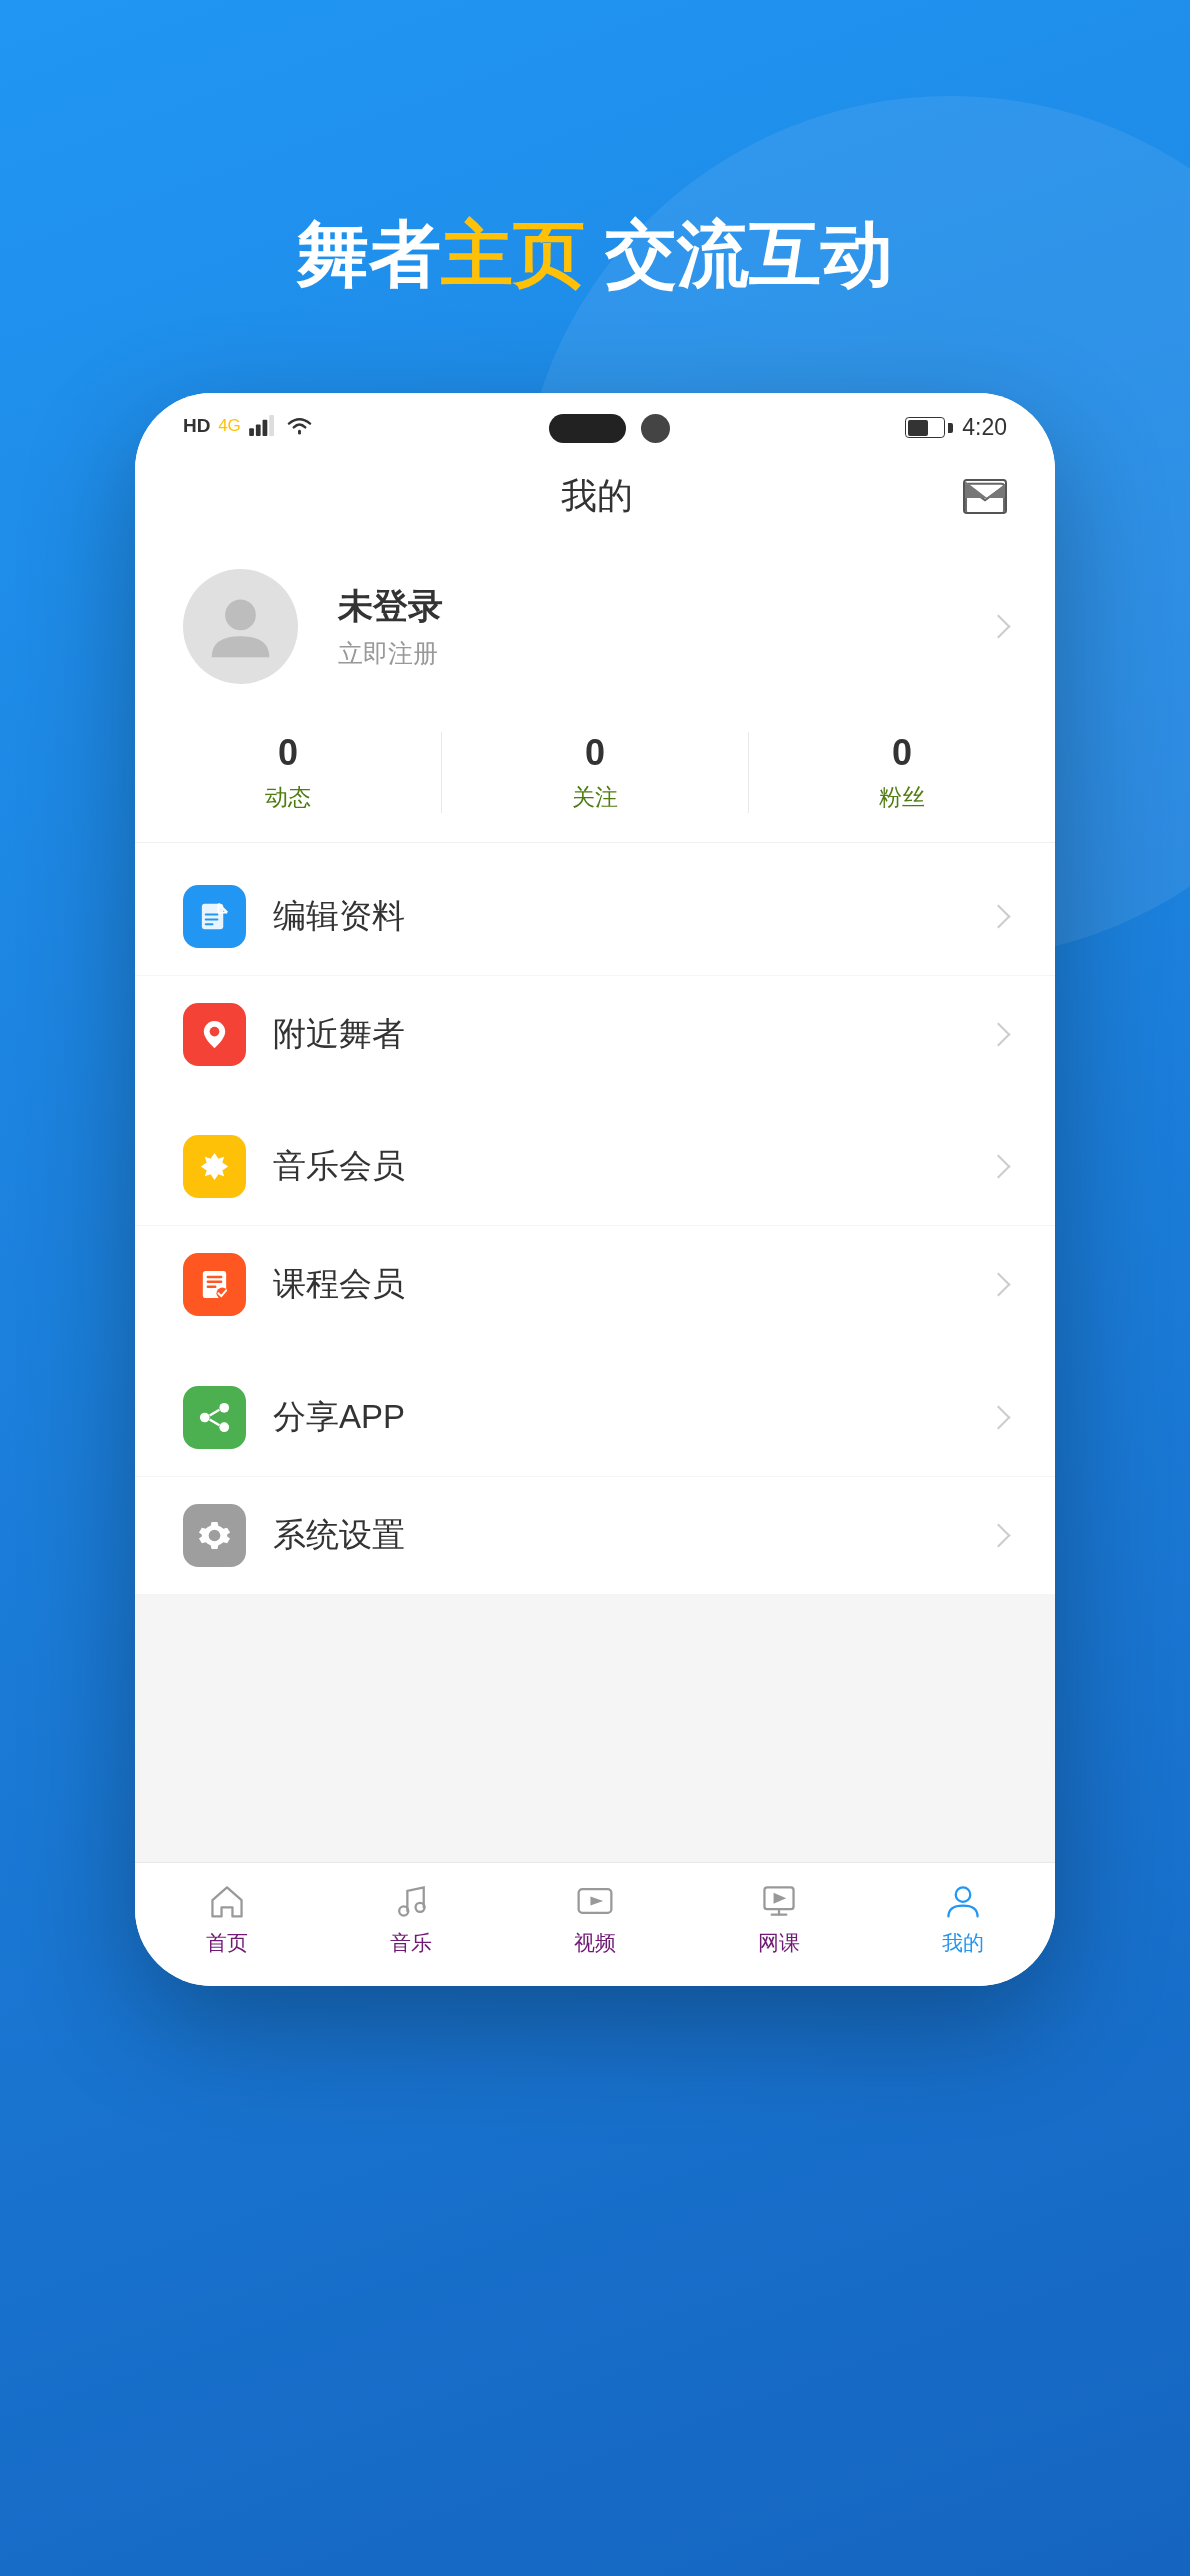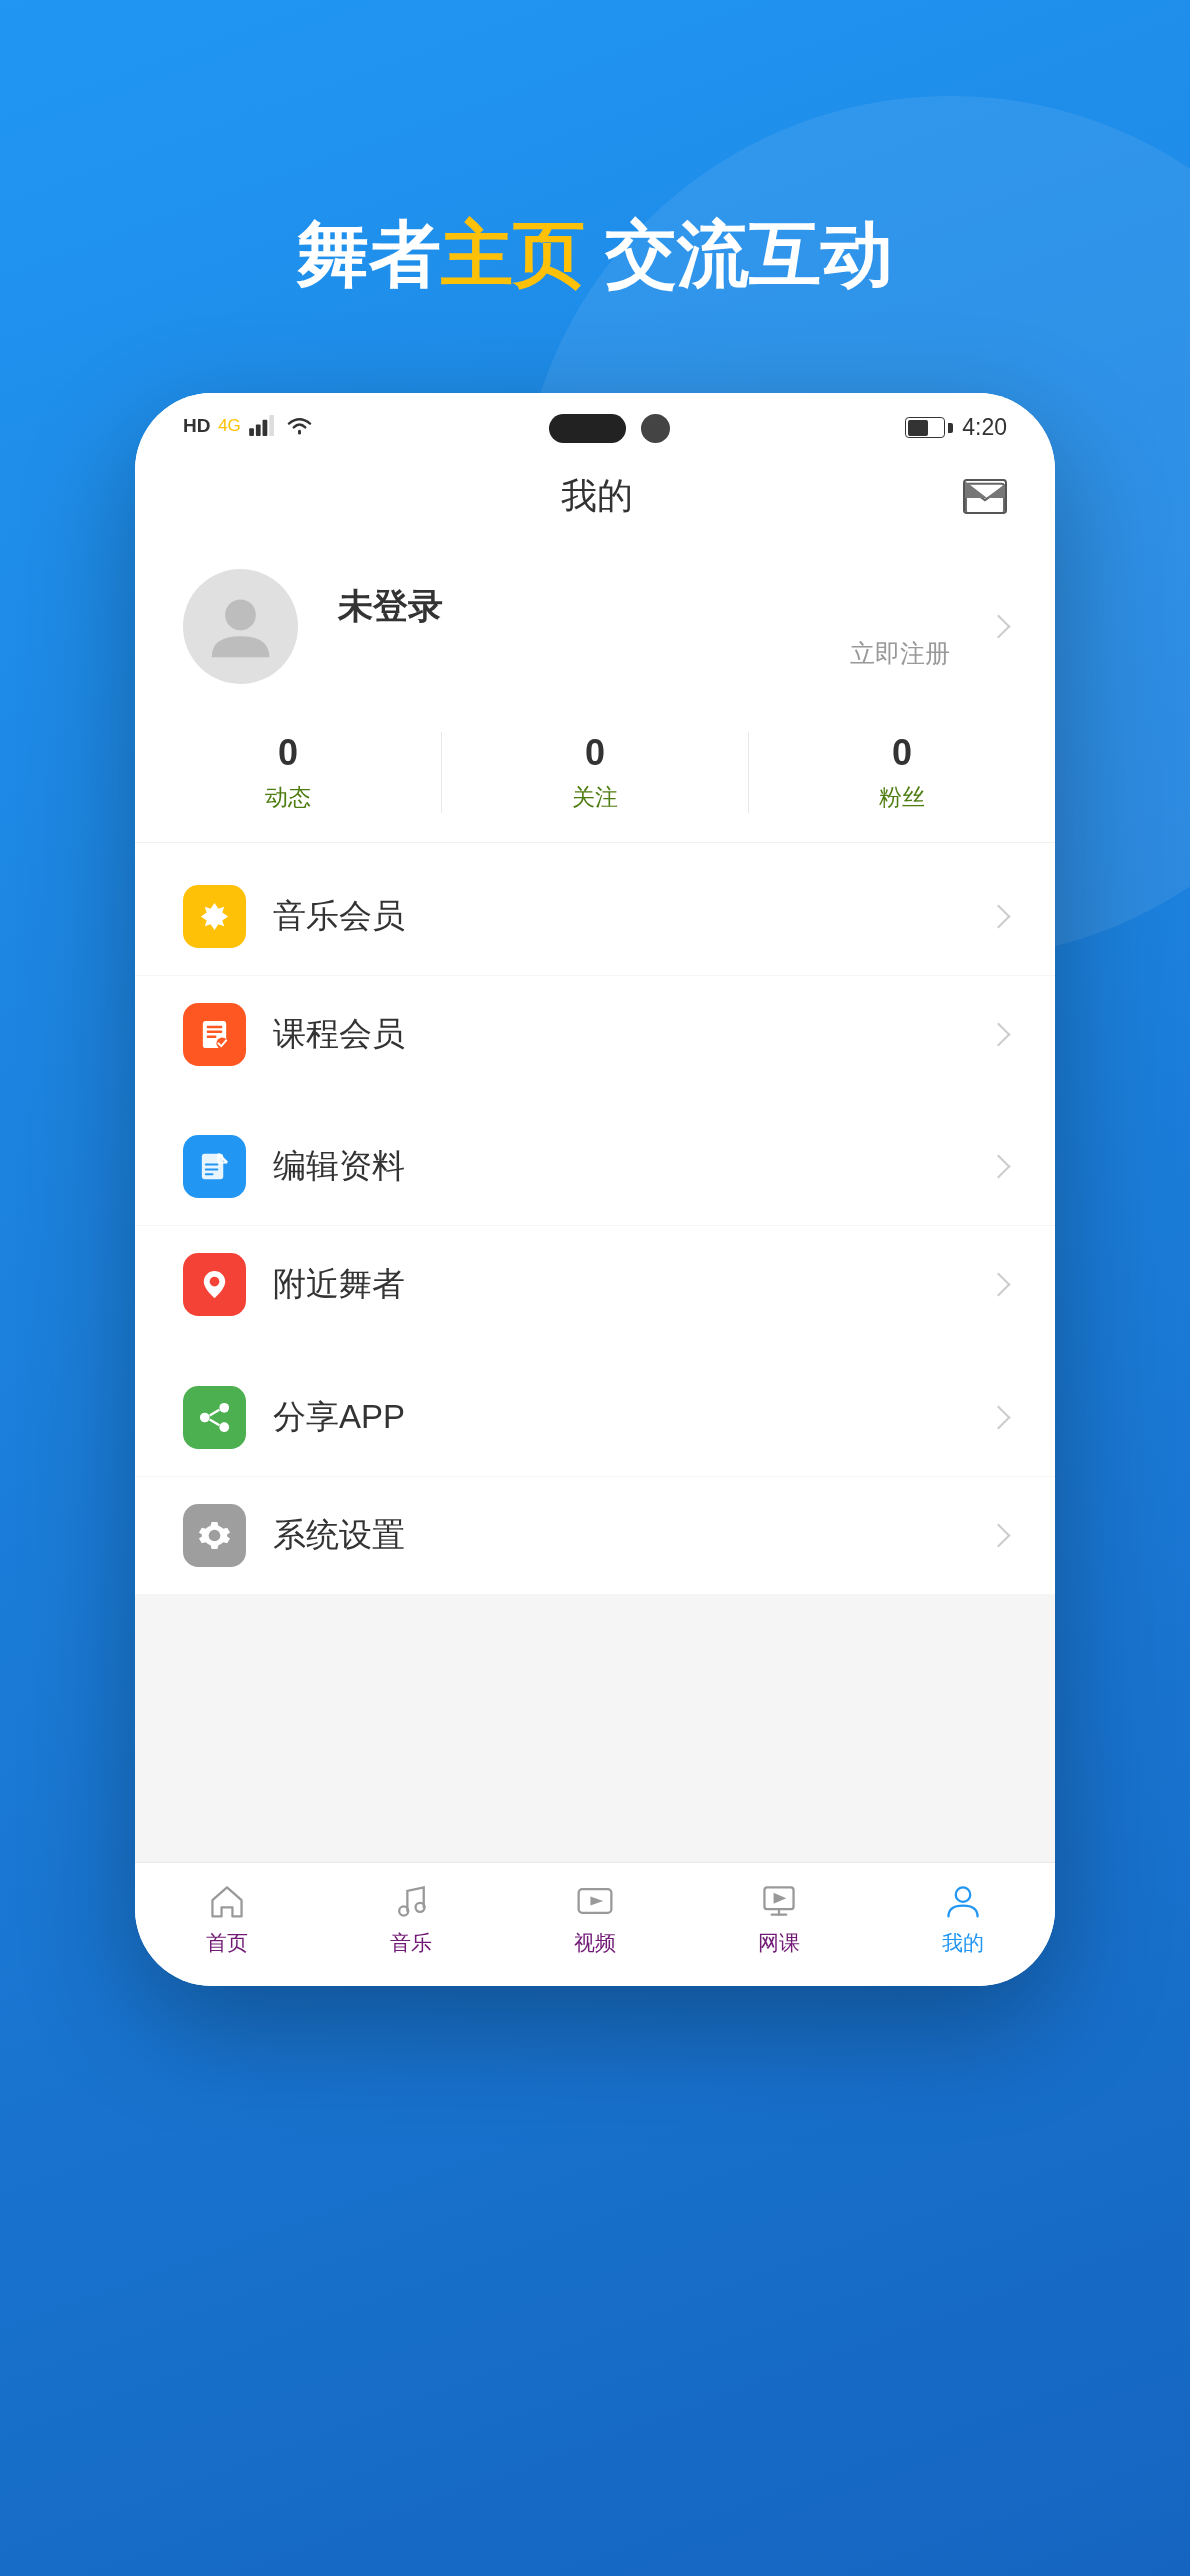--- a/index.html
+++ b/index.html
@@ -192,21 +192,20 @@
     }
     .user-name {
       font-size: 35px;
       font-weight: 600;
       color: #333;
       margin-bottom: 7.7px;
     }
     .user-subtitle {
       font-size: 25px;
       color: #999;
-      text-align: right;
     }
     .chevron-right {
       width: 17px;
       height: 17px;
       border-right: 2.9px solid #CCC;
       border-top: 2.9px solid #CCC;
       transform: rotate(45deg);
       flex-shrink: 0;
     }
 
@@ -407,46 +406,20 @@
     </div>
     <div class="stat-divider"></div>
     <div class="stat-item">
       <span class="stat-value">0</span>
       <span class="stat-label">关注</span>
     </div>
     <div class="stat-divider"></div>
     <div class="stat-item">
       <span class="stat-value">0</span>
       <span class="stat-label">粉丝</span>
-    </div>
-  </div>
-
-  <div class="menu-section">
-    <div class="menu-item">
-      <div class="menu-icon yellow">
-        <svg width="35" height="35" viewBox="0 0 36 36" fill="white">
-          <path d="M18 4 L22 10 L28 8 L26 14 L32 18 L26 22 L28 28 L22 26 L18 32 L14 26 L8 28 L10 22 L4 18 L10 14 L8 8 L14 10 Z"></path>
-        </svg>
-      </div>
-      <span class="menu-text">音乐会员</span>
-      <div class="chevron-right"></div>
-    </div>
-    <div class="menu-item">
-      <div class="menu-icon orange">
-        <svg width="35" height="35" viewBox="0 0 36 36" fill="white">
-          <rect x="6" y="4" width="24" height="28" rx="3" fill="white"></rect>
-          <rect x="10" y="9" width="16" height="2.5" rx="1" fill="#FF5722"></rect>
-          <rect x="10" y="14" width="16" height="2.5" rx="1" fill="#FF5722"></rect>
-          <rect x="10" y="19" width="10" height="2.5" rx="1" fill="#FF5722"></rect>
-          <circle cx="26" cy="27" r="6" fill="#FF5722"></circle>
-          <path d="M22 27 L25 30 L30 24" stroke="white" stroke-width="2" fill="none" stroke-linecap="round"></path>
-        </svg>
-      </div>
-      <span class="menu-text">课程会员</span>
-      <div class="chevron-right"></div>
     </div>
   </div>
 
   <div class="menu-section">
     <div class="menu-item">
       <div class="menu-icon blue">
         <svg width="35" height="35" viewBox="0 0 36 36" fill="none">
           <rect x="5" y="5" width="22" height="26" rx="3" fill="white" opacity="0.9"></rect>
           <path d="M22 5 L31 14" stroke="white" stroke-width="2.5"></path>
           <path d="M22 5 L22 14 L31 14" fill="none" stroke="white" stroke-width="2"></path>
@@ -465,20 +438,46 @@
           <circle cx="18" cy="15" r="5" fill="#F44336"></circle>
         </svg>
       </div>
       <span class="menu-text">附近舞者</span>
       <div class="chevron-right"></div>
     </div>
   </div>
 
   <div class="menu-section">
     <div class="menu-item">
+      <div class="menu-icon yellow">
+        <svg width="35" height="35" viewBox="0 0 36 36" fill="white">
+          <path d="M18 4 L22 10 L28 8 L26 14 L32 18 L26 22 L28 28 L22 26 L18 32 L14 26 L8 28 L10 22 L4 18 L10 14 L8 8 L14 10 Z"></path>
+        </svg>
+      </div>
+      <span class="menu-text">音乐会员</span>
+      <div class="chevron-right"></div>
+    </div>
+    <div class="menu-item">
+      <div class="menu-icon orange">
+        <svg width="35" height="35" viewBox="0 0 36 36" fill="white">
+          <rect x="6" y="4" width="24" height="28" rx="3" fill="white"></rect>
+          <rect x="10" y="9" width="16" height="2.5" rx="1" fill="#FF5722"></rect>
+          <rect x="10" y="14" width="16" height="2.5" rx="1" fill="#FF5722"></rect>
+          <rect x="10" y="19" width="10" height="2.5" rx="1" fill="#FF5722"></rect>
+          <circle cx="26" cy="27" r="6" fill="#FF5722"></circle>
+          <path d="M22 27 L25 30 L30 24" stroke="white" stroke-width="2" fill="none" stroke-linecap="round"></path>
+        </svg>
+      </div>
+      <span class="menu-text">课程会员</span>
+      <div class="chevron-right"></div>
+    </div>
+  </div>
+
+  <div class="menu-section">
+    <div class="menu-item">
       <div class="menu-icon green">
         <svg width="35" height="35" viewBox="0 0 36 36" fill="white">
           <circle cx="28" cy="8" r="5" fill="white"></circle>
           <circle cx="8" cy="18" r="5" fill="white"></circle>
           <circle cx="28" cy="28" r="5" fill="white"></circle>
           <line x1="13" y1="16" x2="23" y2="10" stroke="white" stroke-width="2.5"></line>
           <line x1="13" y1="20" x2="23" y2="26" stroke="white" stroke-width="2.5"></line>
         </svg>
       </div>
       <span class="menu-text">分享APP</span>

